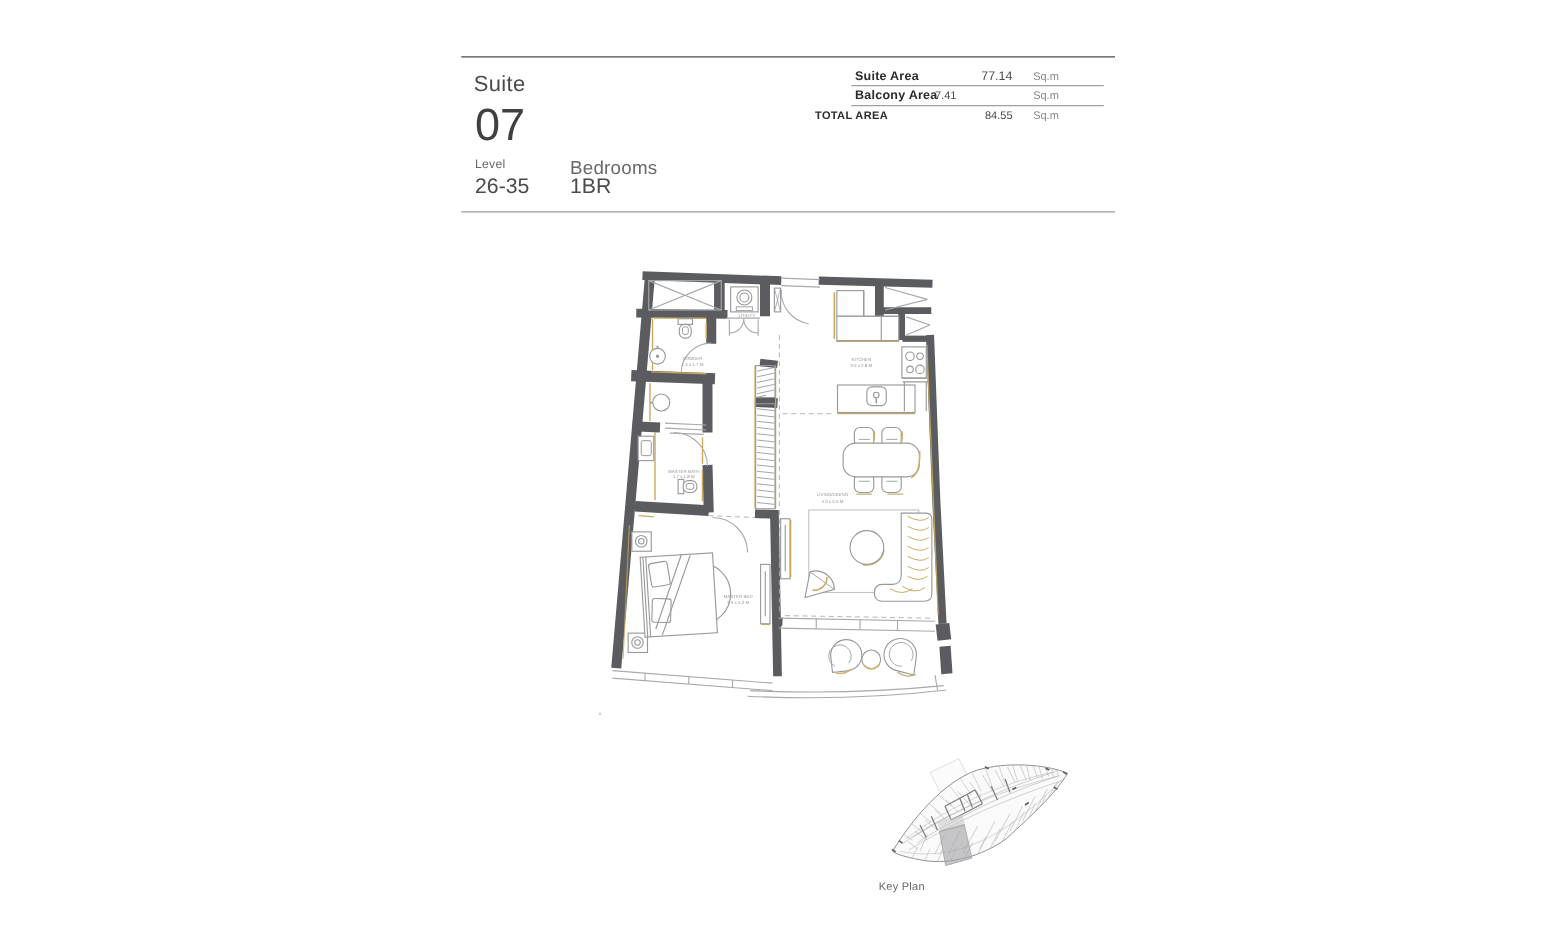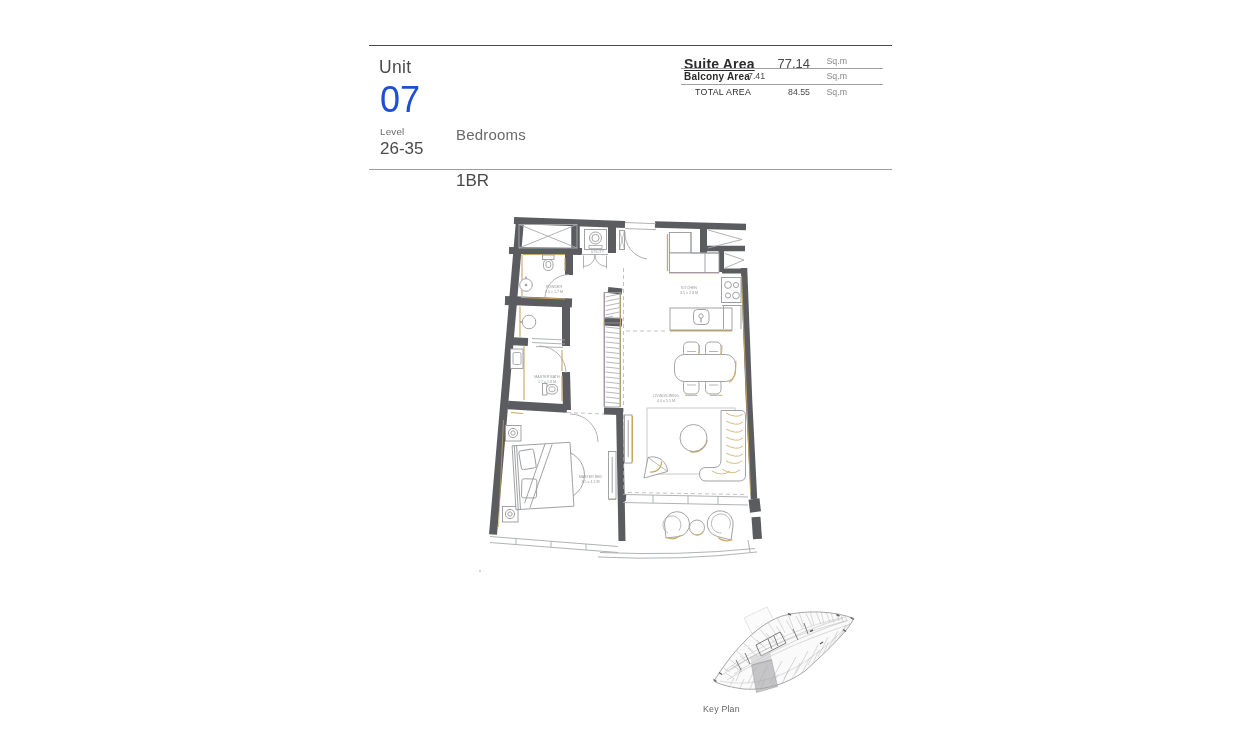--- a/index.html
+++ b/index.html
@@ -7,38 +7,38 @@
        font-family:"Liberation Sans", sans-serif;}
   .abs{position:absolute;}
 </style>
 </head>
 <body>
 
   <div class="abs" style="left:369px;top:45px;width:523px;height:1.4px;background:#4b4b4d;"></div>
 
   <div class="abs" style="left:369px;top:168.6px;width:523px;height:1.3px;background:#9d9ea1;"></div>
 
-  <div class="abs" style="left:379px;top:59px;font-size:17.5px;line-height:1;color:#4a4a4c;letter-spacing:0.3px;">Unit</div>
-  <div class="abs" style="left:380px;top:81.5px;font-size:36px;line-height:1;color:#1d4ed8;">07</div>
+  <div class="abs" style="left:379px;top:59px;font-size:17.5px;line-height:1;color:#4a4a4c;letter-spacing:0.3px;">Suite</div>
+  <div class="abs" style="left:380px;top:81.5px;font-size:36px;line-height:1;color:#404040;">07</div>
   <div class="abs" style="left:380px;top:126.5px;font-size:9.8px;line-height:1;color:#69696b;letter-spacing:0.2px;">Level</div>
   <div class="abs" style="left:380px;top:140px;font-size:17px;line-height:1;color:#4a4a4c;">26-35</div>
   <div class="abs" style="left:456px;top:126.5px;font-size:15px;line-height:1;color:#69696b;letter-spacing:0.2px;">Bedrooms</div>
-  <div class="abs" style="left:456px;top:140px;font-size:17px;line-height:1;color:#4a4a4c;margin-top:32px;">1BR</div>
-
-  <div class="abs" style="left:684px;top:57.3px;font-size:14px;line-height:1;font-weight:bold;color:#2b2b2d;letter-spacing:0.2px;text-decoration:underline;">Suite Area</div>
-  <div class="abs" style="left:748px;top:57.3px;width:62px;text-align:right;font-size:13px;line-height:1;color:#4a4a4c;">77.14</div>
+  <div class="abs" style="left:456px;top:140px;font-size:17px;line-height:1;color:#4a4a4c;">1BR</div>
+
+  <div class="abs" style="left:684px;top:57.3px;font-size:10px;line-height:1;font-weight:bold;color:#2b2b2d;letter-spacing:0.2px;">Suite Area</div>
+  <div class="abs" style="left:748px;top:57.3px;width:62px;text-align:right;font-size:10px;line-height:1;color:#4a4a4c;">77.14</div>
   <div class="abs" style="left:826.5px;top:57.3px;font-size:8.8px;line-height:1;color:#87888a;">Sq.m</div>
   <div class="abs" style="left:681px;top:68px;width:202px;height:1.2px;background:#9fa0a3;"></div>
 
   <div class="abs" style="left:684px;top:72.4px;font-size:10px;line-height:1;font-weight:bold;color:#2b2b2d;letter-spacing:0.2px;">Balcony Area</div>
   <div class="abs" style="left:748px;top:72.4px;width:62px;text-align:left;font-size:8.8px;line-height:1;color:#4a4a4c;">7.41</div>
   <div class="abs" style="left:826.5px;top:72.4px;font-size:8.8px;line-height:1;color:#87888a;">Sq.m</div>
   <div class="abs" style="left:681px;top:83.7px;width:202px;height:1.2px;background:#9fa0a3;"></div>
 
-  <div class="abs" style="left:695px;top:88.2px;font-size:8.8px;line-height:1;font-weight:normal;color:#2b2b2d;letter-spacing:0.3px;">TOTAL AREA</div>
+  <div class="abs" style="left:652px;top:88.2px;font-size:8.8px;line-height:1;font-weight:bold;color:#2b2b2d;letter-spacing:0.3px;">TOTAL AREA</div>
   <div class="abs" style="left:748px;top:88.2px;width:62px;text-align:right;font-size:8.8px;line-height:1;color:#4a4a4c;">84.55</div>
   <div class="abs" style="left:826.5px;top:88.2px;font-size:8.8px;line-height:1;color:#87888a;">Sq.m</div>
 
   <div class="abs" style="left:703px;top:704.5px;width:183px;text-align:left;font-size:8.8px;line-height:1;color:#656668;letter-spacing:0.2px;">Key Plan</div>
 
   <div class="abs" style="left:479px;top:570px;width:2px;height:2px;background:#c9c9cb;border-radius:50%;"></div>
 
   <svg class="abs" style="left:470px;top:200px;" width="310" height="380" viewBox="470 200 310 380" fill="none">
 
   <g id="walls" stroke="#5b5c5f" fill="none">

